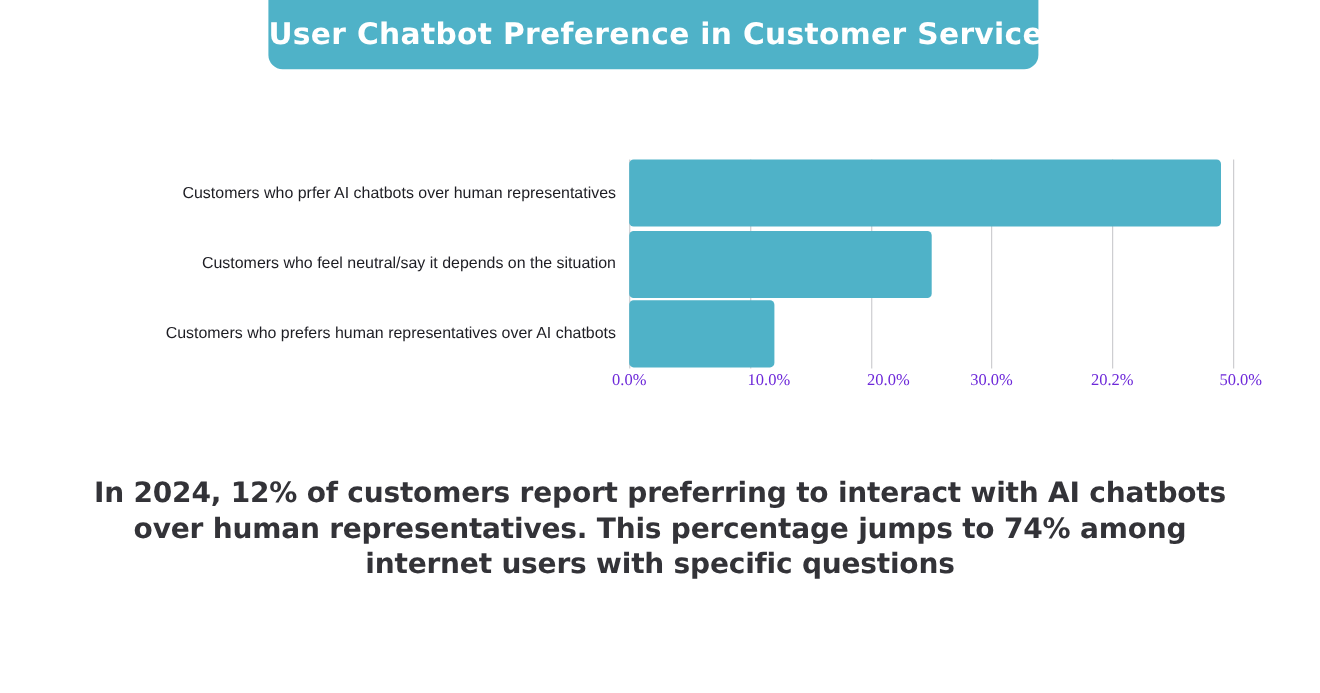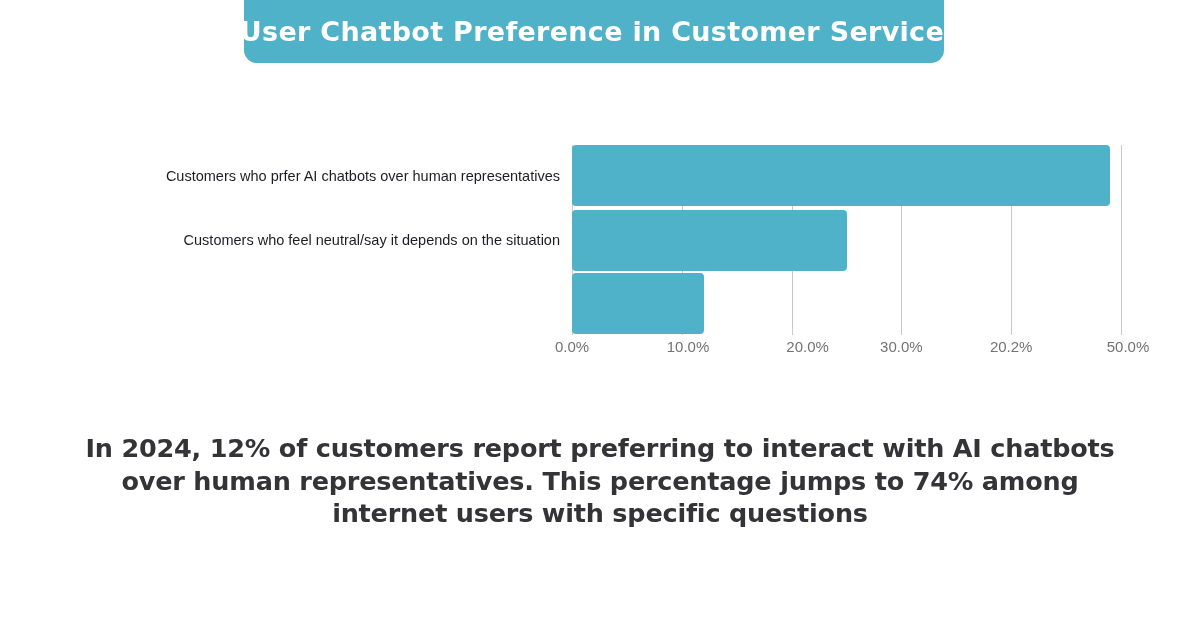--- a/index.html
+++ b/index.html
@@ -19,21 +19,21 @@
   #title-banner {
     position: absolute;
     left: 244px;
     top: 0px;
     width: 700px;
     height: 63px;
     background: #4fb2c8;
     border-radius: 0 0 13px 13px;
     display: flex;
     align-items: center;
-    justify-content: flex-end;
+    justify-content: flex-start;
     box-sizing: border-box;
   }
   #title-banner .title-text {
     color: #ffffff;
     font-size: 27px;
     font-weight: bold;
     letter-spacing: 0.3px;
     font-family: "DejaVu Sans", sans-serif;
     white-space: nowrap;
   }
@@ -90,24 +90,24 @@
     position: absolute;
     left: 572px;
     top: 218px;
     width: 620px;
     height: 24px;
   }
   .tick-label {
     position: absolute;
     top: 0px;
     font-size: 15px;
-    color: #737373;
+    color: #6d28d9;
     transform: translateX(-50%);
     white-space: nowrap;
-    font-family: Liberation Sans, sans-serif;
+    font-family: Liberation Serif, serif;
   }
 
   
   #caption-block {
     position: absolute;
     left: 0px;
     top: 432px;
     width: 1200px;
     text-align: center;
   }
@@ -133,38 +133,39 @@
 
 <div id="title-banner" style="background: rgb(79, 178, 200);">
   <span class="title-text" style="color: rgb(255, 255, 255);">User Chatbot Preference in Customer Service</span>
 </div>
 
 <div id="chart">
 
   <div id="chart-labels">
     <div class="cat-label" style="top:112px;">Customers who feel neutral/say it depends on the situation</div>
     <div class="cat-label" style="top:48px;">Customers who prfer AI chatbots over human representatives</div>
+    <div class="cat-label" style="top:175px;">Customers who prefers human representatives over AI chatbots</div>
   </div>
 
   <div id="plot">
     <div class="gridline" id="grid-0" style="left: 0px; background: rgb(201, 201, 205);"></div>
     <div class="gridline" id="grid-1" style="left: 109.8px; background: rgb(201, 201, 205);"></div>
     <div class="gridline" id="grid-2" style="left: 219.6px; background: rgb(201, 201, 205);"></div>
     <div class="gridline" id="grid-3" style="left: 329.4px; background: rgb(201, 201, 205);"></div>
     <div class="gridline" id="grid-4" style="left: 439.2px; background: rgb(201, 201, 205);"></div>
     <div class="gridline" id="grid-5" style="left: 549px; background: rgb(201, 201, 205);"></div>
 
     <div class="bar" id="bar-0" style="top: 25px; width: 538.02px; background: rgb(79, 178, 200);"></div>
     <div class="bar" id="bar-1" style="top: 90px; width: 274.5px; background: rgb(79, 178, 200);"></div>
     <div class="bar" id="bar-2" style="top: 153px; width: 131.76px; background: rgb(79, 178, 200);"></div>
   </div>
 
   <div id="xaxis">
     <div class="tick-label" id="tick-0" style="left: 0px;">0.0%</div>
-    <div class="tick-label" id="tick-1" style="left: 116px;">10.0%</div>
+    <div class="tick-label" id="tick-1" style="left: 127px;">10.0%</div>
     <div class="tick-label" id="tick-2" style="left: 219.6px; margin-left: 16px;">20.0%</div>
     <div class="tick-label" id="tick-3" style="left: 329.4px;">30.0%</div>
     <div class="tick-label" id="tick-4" style="left: 439.2px;">20.2%</div>
     <div class="tick-label" id="tick-5" style="left: 522px; margin-left: 34px;">50.0%</div>
   </div>
 </div>
 
 <div id="caption-block">
   <div id="caption-text">In 2024, 12% of customers report preferring to interact with AI chatbots over human representatives. This percentage jumps to 74% among internet users with specific questions</div>
 </div>

